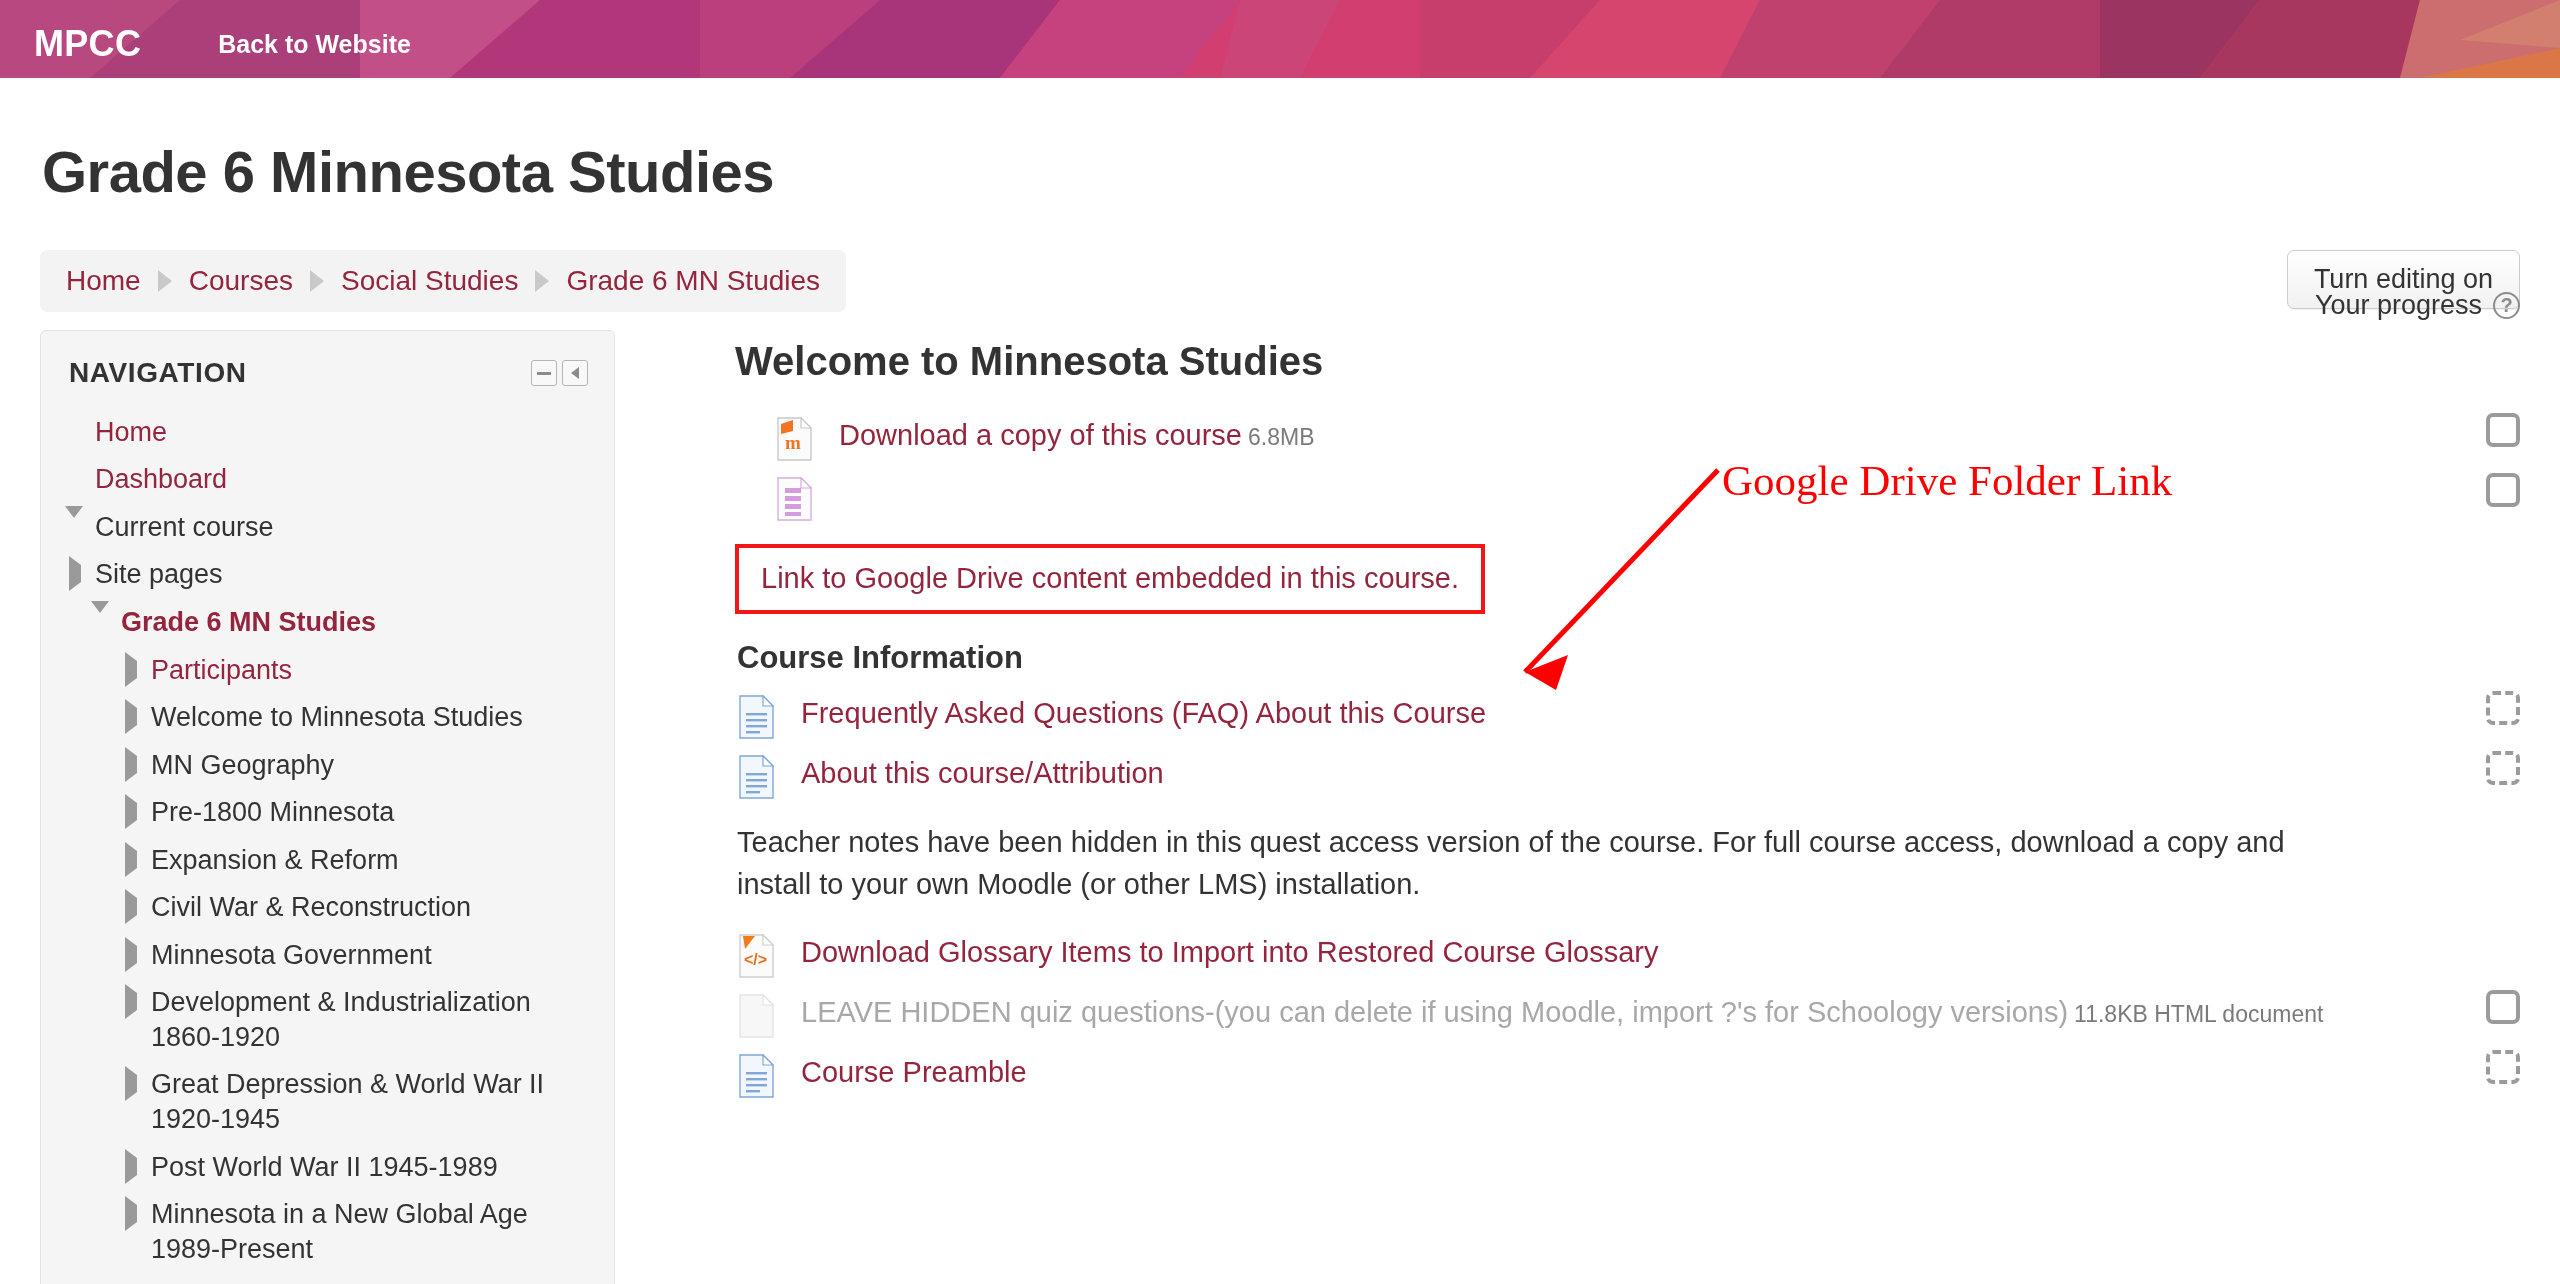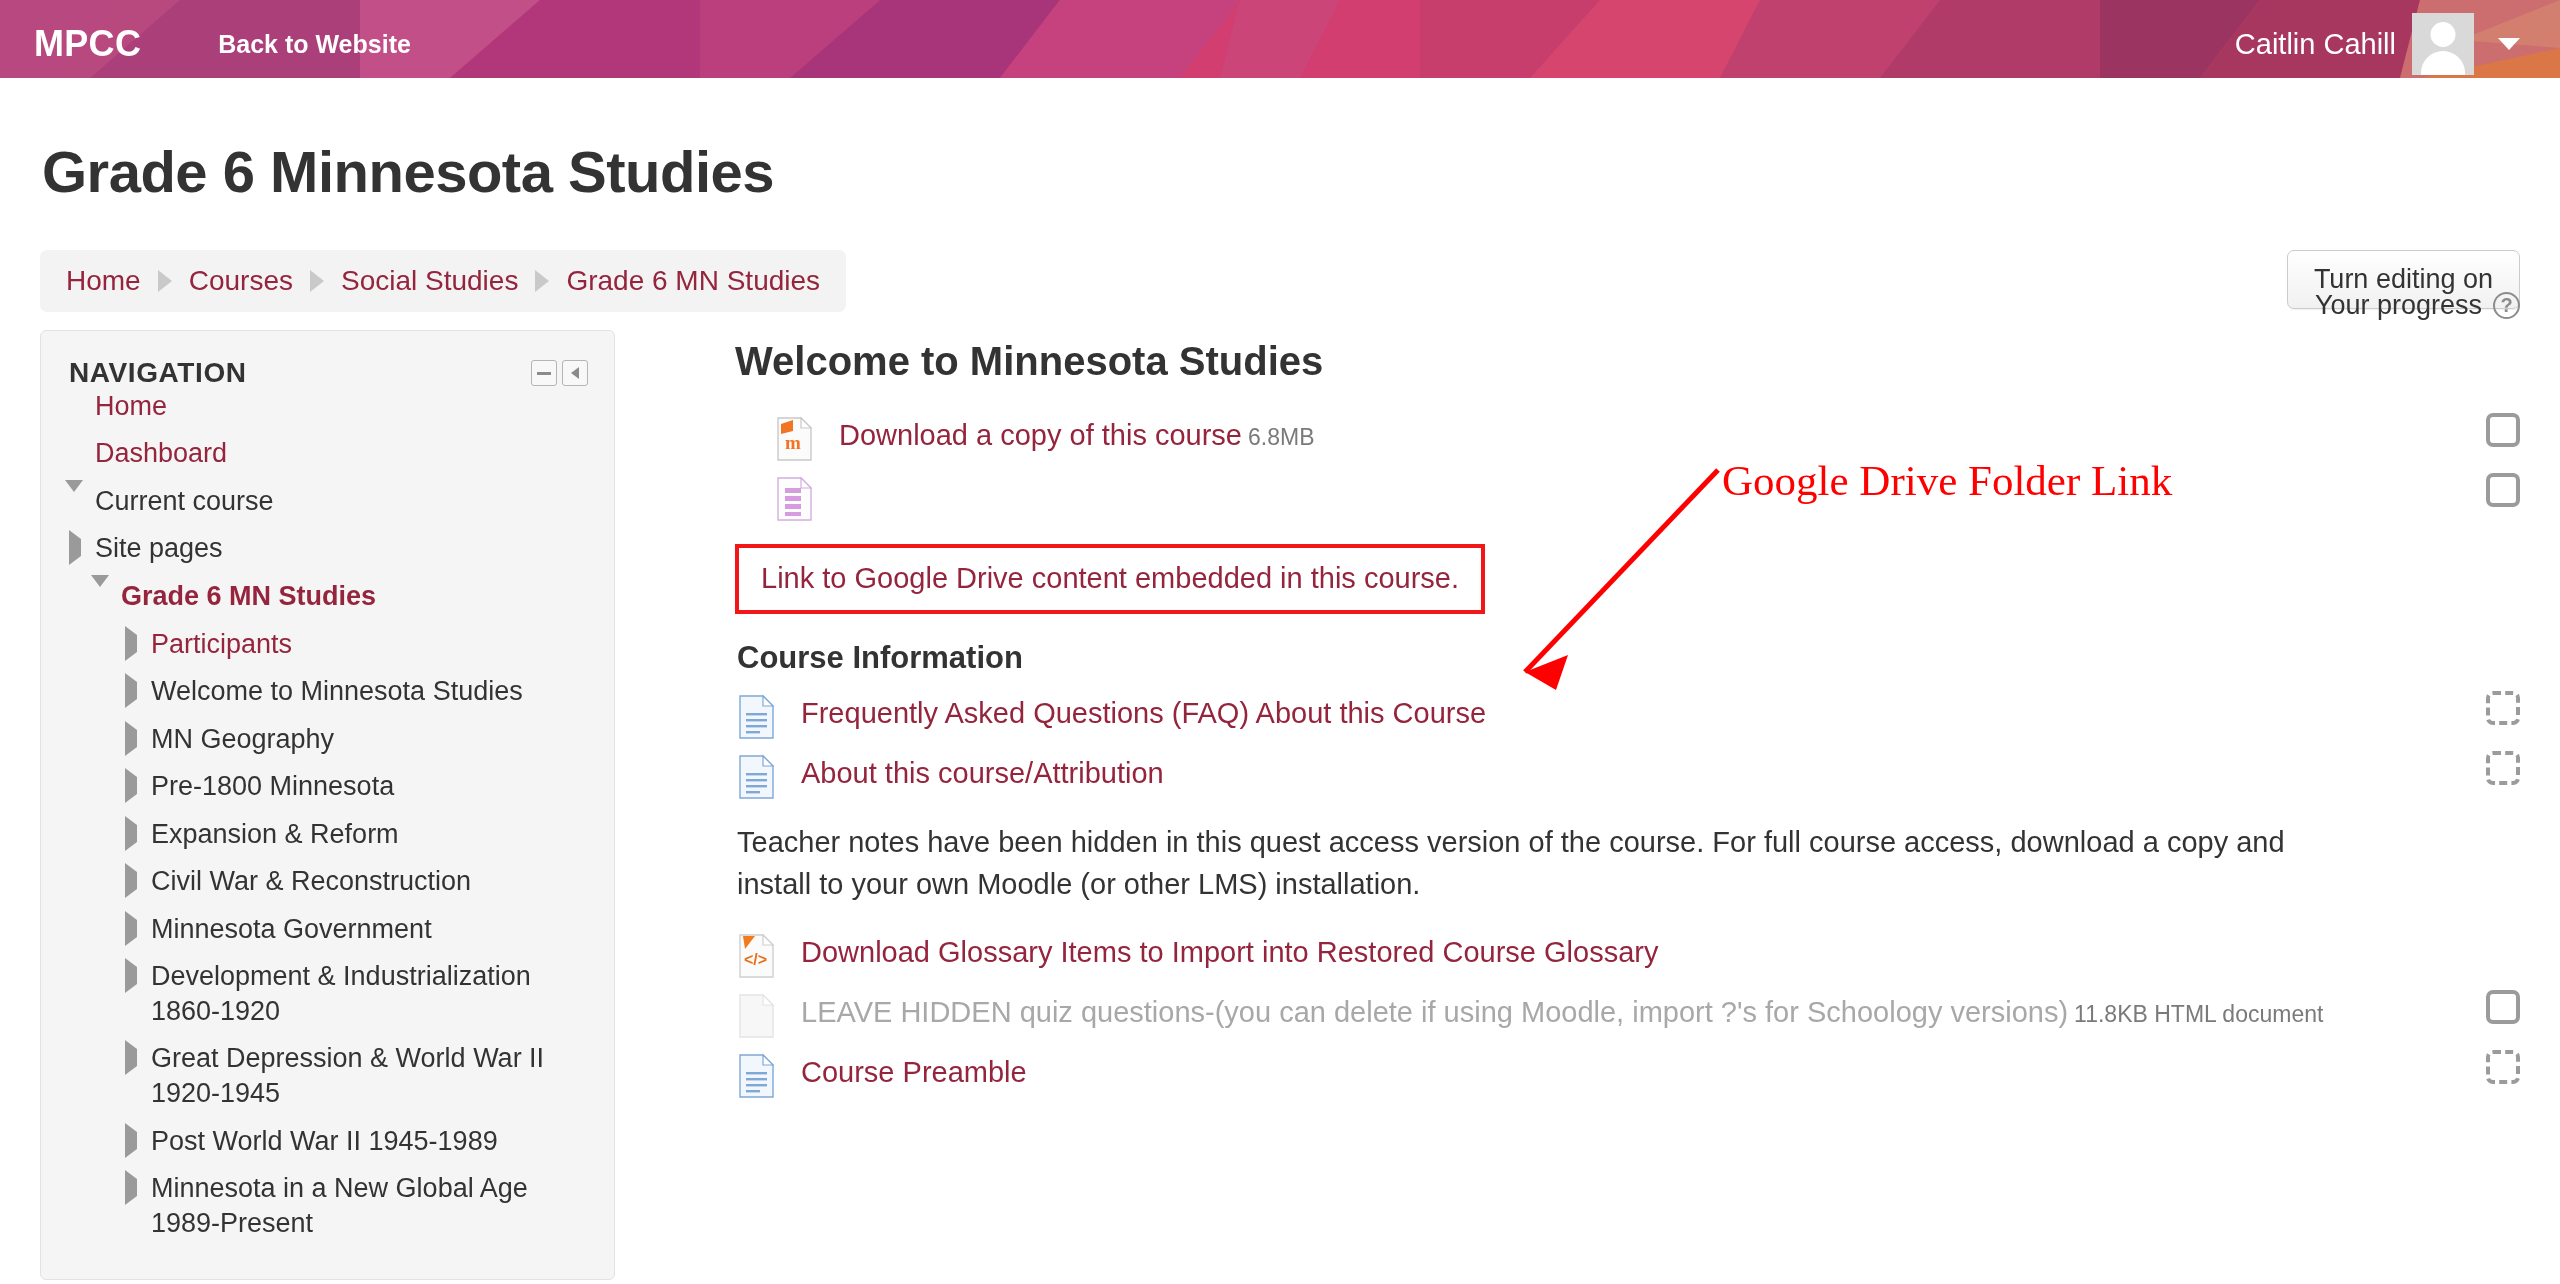--- a/index.html
+++ b/index.html
@@ -150,20 +150,21 @@
     background: #f5f5f5;
     border: 1px solid #e2e2e2;
     border-radius: 6px;
     padding: 26px 0 26px 0;
     min-height: 900px;
   }
   .block-head {
     display: flex;
     align-items: center;
     padding: 0 26px 0 28px;
+    margin-bottom: 26px;
   }
   .block-title {
     font-size: 28px;
     font-weight: 700;
     color: #333333;
     letter-spacing: .6px;
     flex: 1;
   }
   .block-ctl {
     width: 26px; height: 26px;
@@ -351,28 +352,20 @@
     <polygon points="2420,0 2560,0 2560,78 2400,78" fill="#cc6d70"></polygon>
     <polygon points="2460,40 2560,0 2560,48" fill="#d4826f" opacity=".85"></polygon>
     <polygon points="2420,78 2560,48 2560,78" fill="#e07a3a" opacity=".75"></polygon>
     <polygon points="0,0 120,0 60,78 0,78" fill="#b54a82" opacity=".6"></polygon>
     <polygon points="1240,0 1340,0 1300,78 1220,78" fill="#c94a80" opacity=".55"></polygon>
   </svg>
   <div class="navbar-inner">
     <span class="brand">MPCC</span>
     <a href="#" class="nav-link">Back to Website</a>
     <span class="nav-spacer"></span>
-    <div class="user-menu">
-      <span class="user-name">Caitlin Cahill</span>
-      <span class="avatar">
-        <span class="head"></span>
-        <span class="body"></span>
-      </span>
-      <span class="caret-down"></span>
-    </div>
   </div>
 </div>
 
 <h1 class="page-title">Grade 6 Minnesota Studies</h1>
 
 <div class="crumb-row">
   <nav class="breadcrumb">
     <a href="#" class="crumb">Home</a>
     <span class="crumb-sep"></span>
     <a href="#" class="crumb">Courses</a>

